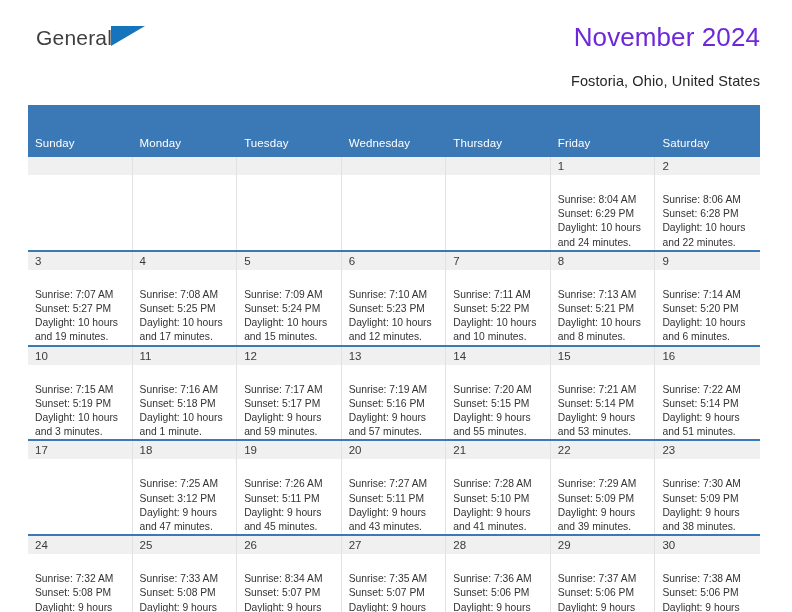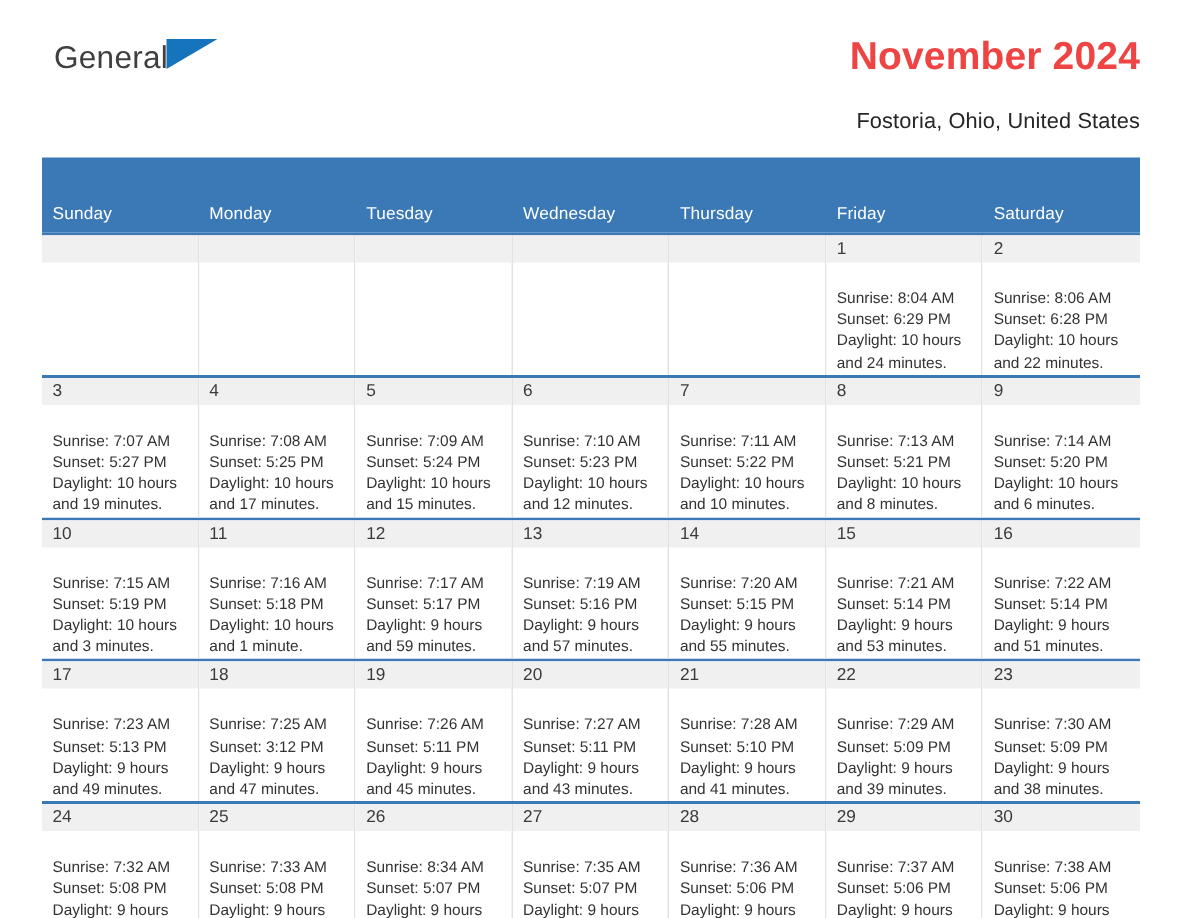--- a/index.html
+++ b/index.html
@@ -67,22 +67,22 @@
   }
 
   .title-block {
     position: absolute;
     right: 4px;
     top: 22px;
     text-align: right;
   }
   .cal-title {
     font-size: 26px;
-    font-weight: bold;
-    color: #ef4444;
+    font-weight: normal;
+    color: #6d28d9;
     line-height: 1.2;
     letter-spacing: .1px;
     margin-left: 44px;
   }
   .cal-subtitle {
     font-size: 14.5px;
     color: #262626;
     margin-top: 20px;
     letter-spacing: .1px;
   }
@@ -320,25 +320,20 @@
             <div class="info">
               <div>Sunrise: 7:22 AM</div>
               <div>Sunset: 5:14 PM</div>
               <div class="daylight">Daylight: 9 hours and 51 minutes.</div>
             </div>
           </div>
         </div>
         <div class="week">
           <div class="cell">
             <div class="daynum">17</div>
-            <div class="info">
-              <div>Sunrise: 7:23 AM</div>
-              <div>Sunset: 5:13 PM</div>
-              <div class="daylight">Daylight: 9 hours and 49 minutes.</div>
-            </div>
           </div>
           <div class="cell">
             <div class="daynum">18</div>
             <div class="info">
               <div>Sunrise: 7:25 AM</div>
               <div>Sunset: 3:12 PM</div>
               <div class="daylight">Daylight: 9 hours and 47 minutes.</div>
             </div>
           </div>
           <div class="cell">

